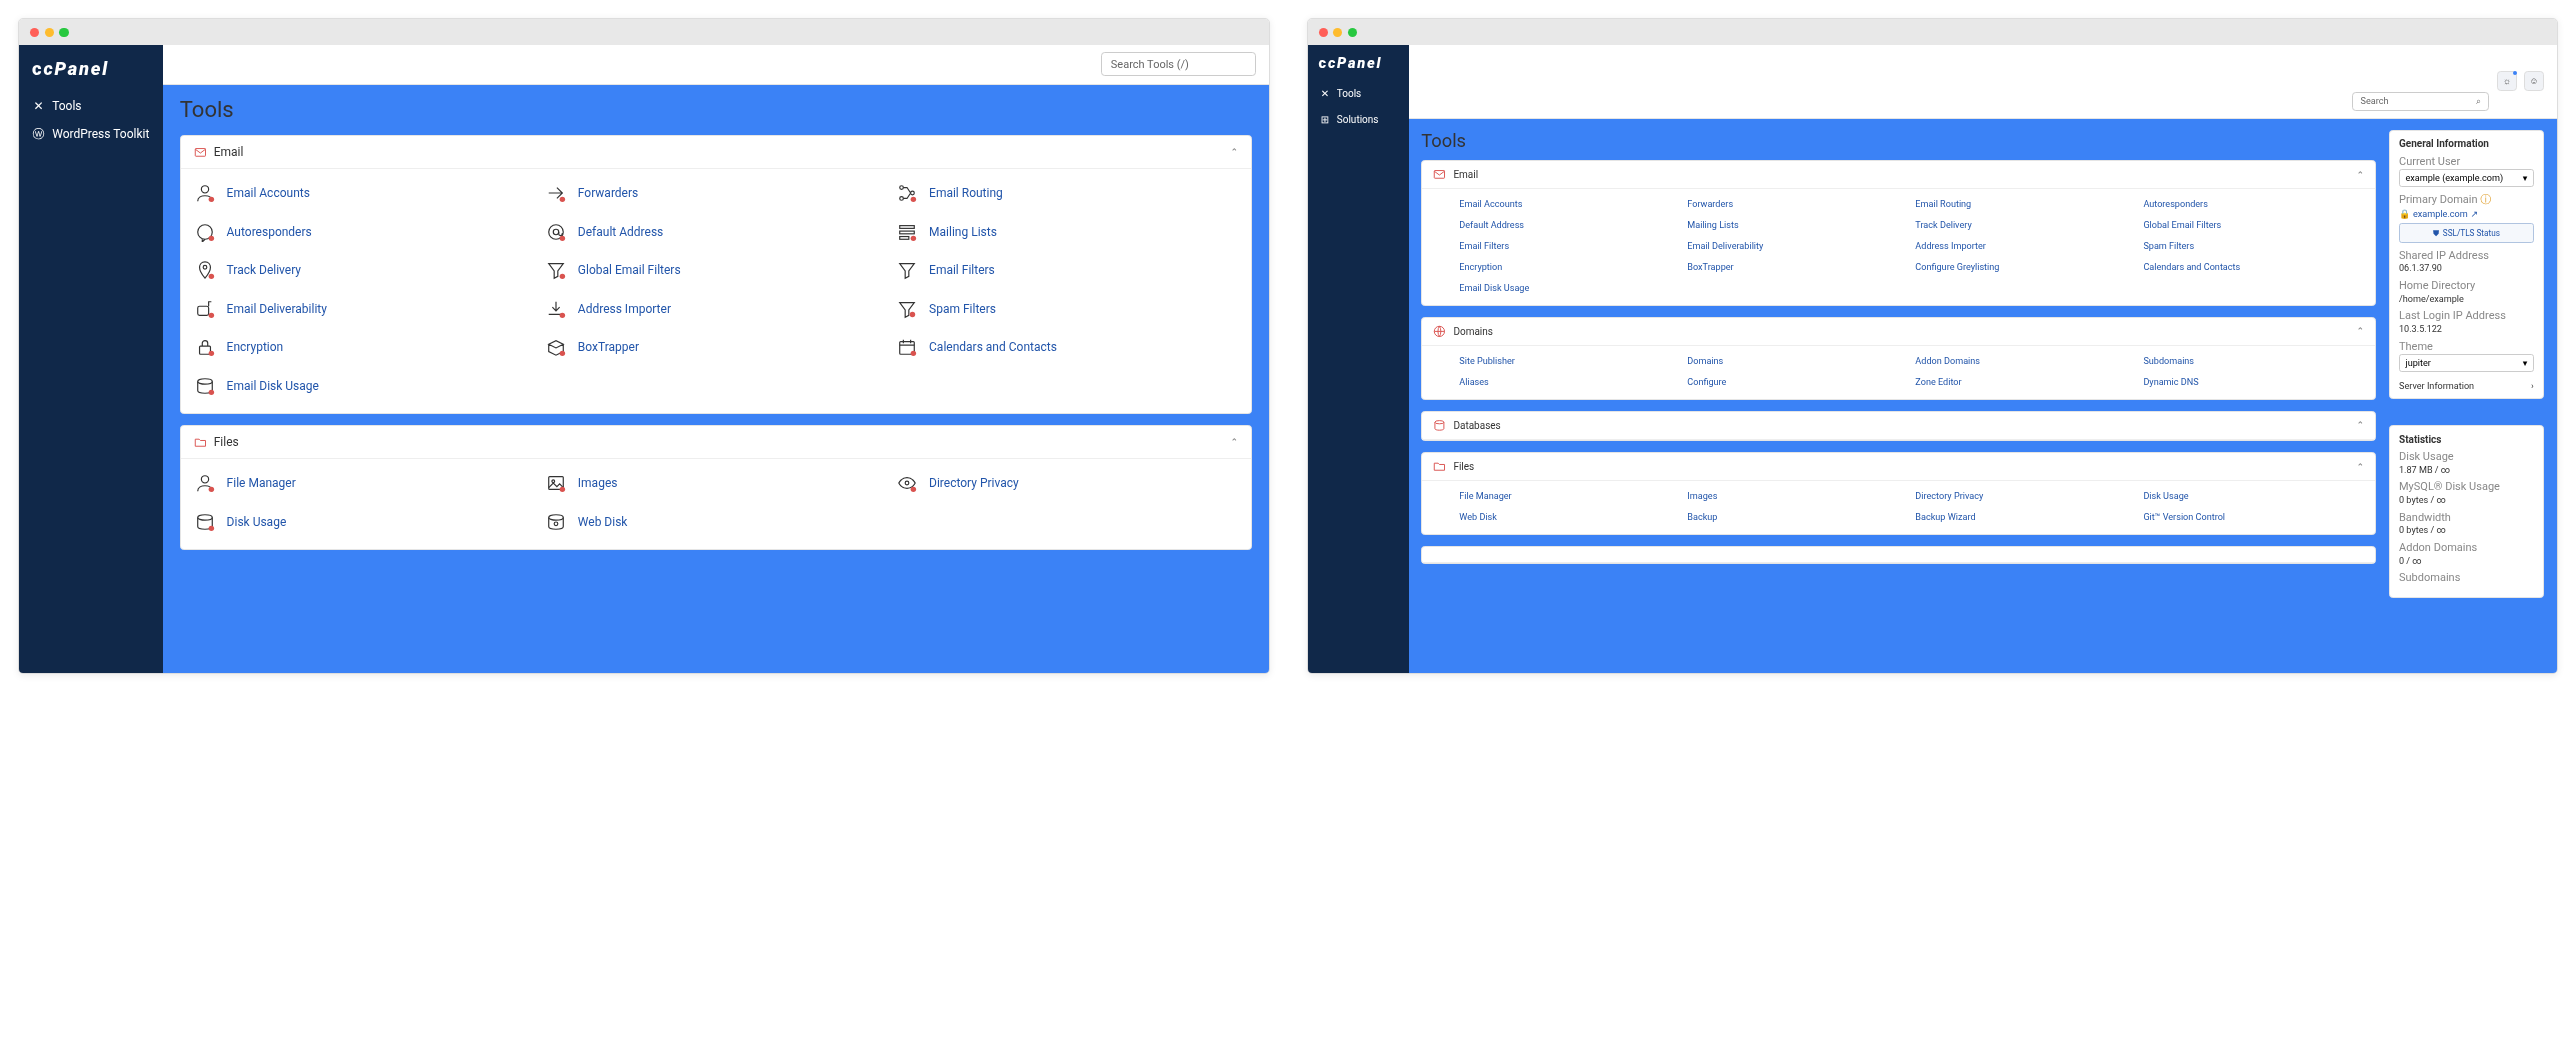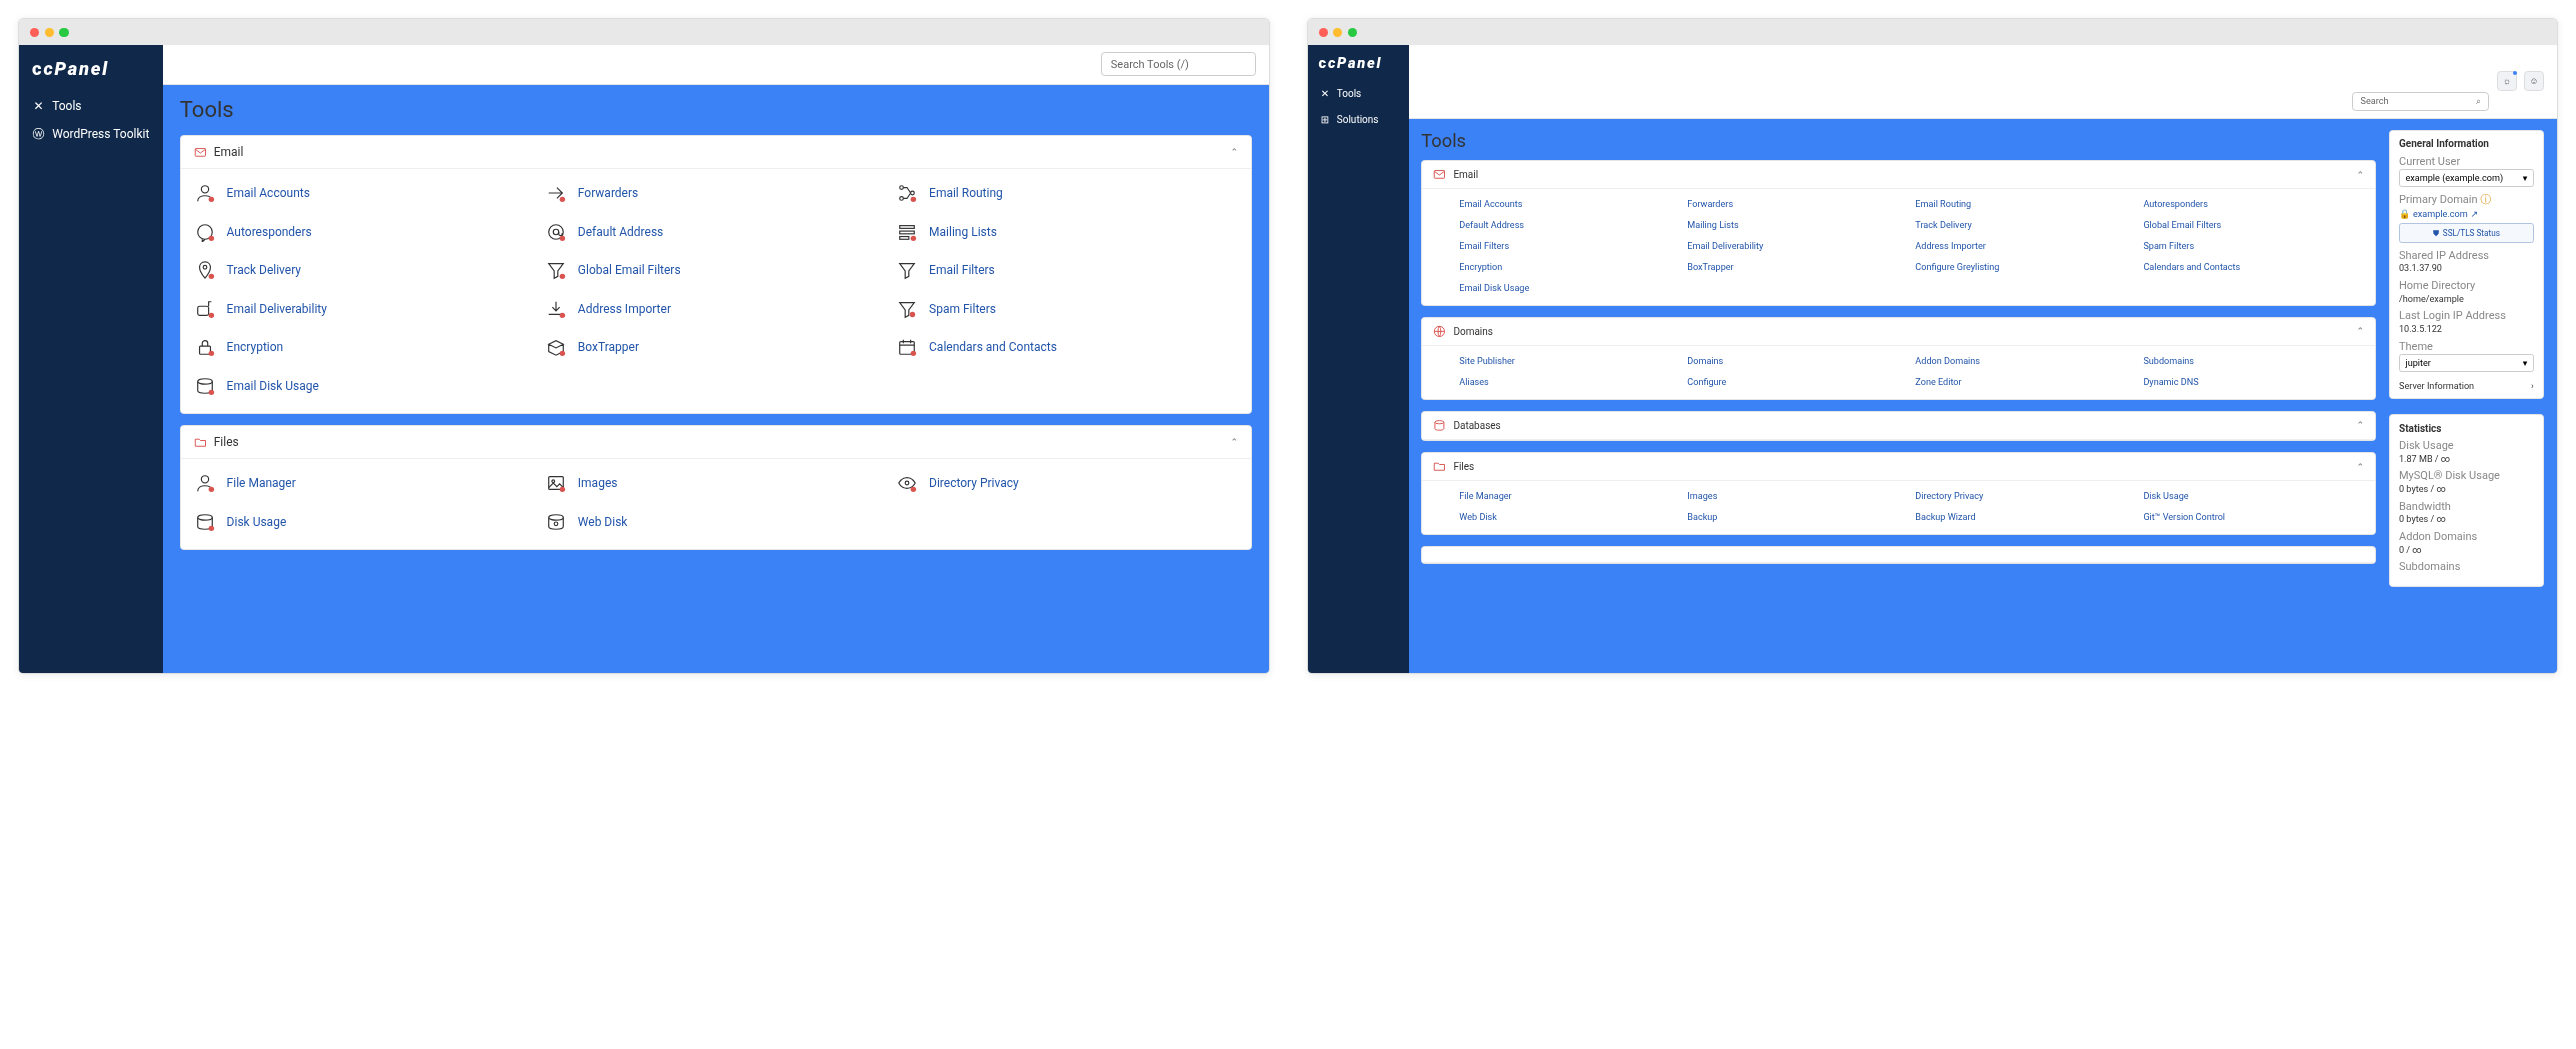--- a/index.html
+++ b/index.html
@@ -35,21 +35,21 @@
 .panel-body.grid3 { display: grid; grid-template-columns: repeat(3, 1fr); gap: 5.5px 9.1px; }
 .panel-body.grid4 { display: grid; grid-template-columns: repeat(4, 1fr); gap: 5.5px 7.3px; padding: 7.3px 11px 9.1px 37px; }
 .tool-item { display: flex; align-items: center; gap: 11px; padding: 5.5px 0; cursor: pointer; }
 .tool-item .ticon { width: 22px; height: 22px; display: inline-flex; align-items: center; justify-content: center; color: #333; }
 .tool-item .ticon svg { width: 20px; height: 20px; fill: none; stroke: #333; stroke-width: 1.3; }
 .tool-item .ticon .accent { fill: #d9534f; stroke: none; }
 .tool-item .label { color: #2255aa; font-size: 12px; }
 .tool-link { color: #2255aa; font-size: 9.1px; padding: 2.7px 0; cursor: pointer; }
 .cat-icon { width: 12.8px; height: 12.8px; display: inline-flex; }
 .cat-icon svg { width: 12.8px; height: 12.8px; fill: none; stroke: #d9534f; stroke-width: 1.5; }
-.rightcol { width: 155px; flex-shrink: 0; display: flex; flex-direction: column; gap: 15px; }
+.rightcol { width: 155px; flex-shrink: 0; display: flex; flex-direction: column; gap: 26px; }
 .info-card { background: #fff; border: 0.9px solid #e5e5e5; border-radius: 3.7px; padding: 7.3px 9.1px; font-size: 9.1px; }
 .info-card h3 { font-size: 10px; font-weight: 700; margin-bottom: 5.5px; color: #333; }
 .info-row { margin-bottom: 5.5px; }
 .info-label { color: #888; font-size: 11px; margin-bottom: 1.8px; }
 .info-value { color: #333; font-size: 9.1px; }
 .select-box { border: 0.9px solid #ccc; border-radius: 2.7px; padding: 2.7px 5.5px; font-size: 9.1px; display: flex; justify-content: space-between; align-items: center; background: #fff; cursor: pointer; }
 .btn-outline { border: 0.9px solid #b0c4e0; border-radius: 2.7px; padding: 3.7px 5.5px; font-size: 8.2px; color: #2255aa; text-align: center; background: #f5f8fc; margin-top: 3.7px; cursor: pointer; display: flex; align-items: center; justify-content: center; gap: 3.7px; }
 .link-sm { color: #2255aa; font-size: 9.1px; cursor: pointer; display: inline-flex; align-items: center; gap: 2.7px; }
 .server-link { display: flex; justify-content: space-between; align-items: center; color: #333; font-size: 9.1px; padding-top: 3.7px; cursor: pointer; }
 .col-left { flex: 1; min-width: 0; }
@@ -465,21 +465,21 @@
                 <span>example.com</span>
                 <span>↗</span>
               </div>
               <div class="btn-outline">
                 <span>⛊</span>
                 <span>SSL/TLS Status</span>
               </div>
             </div>
             <div class="info-row">
               <div class="info-label">Shared IP Address</div>
-              <div class="info-value">03.1.37.90</div>
+              <div class="info-value">06.1.37.90</div>
             </div>
             <div class="info-row">
               <div class="info-label">Home Directory</div>
               <div class="info-value">/home/example</div>
             </div>
             <div class="info-row">
               <div class="info-label">Last Login IP Address</div>
               <div class="info-value">10.3.5.122</div>
             </div>
             <div class="info-row">

